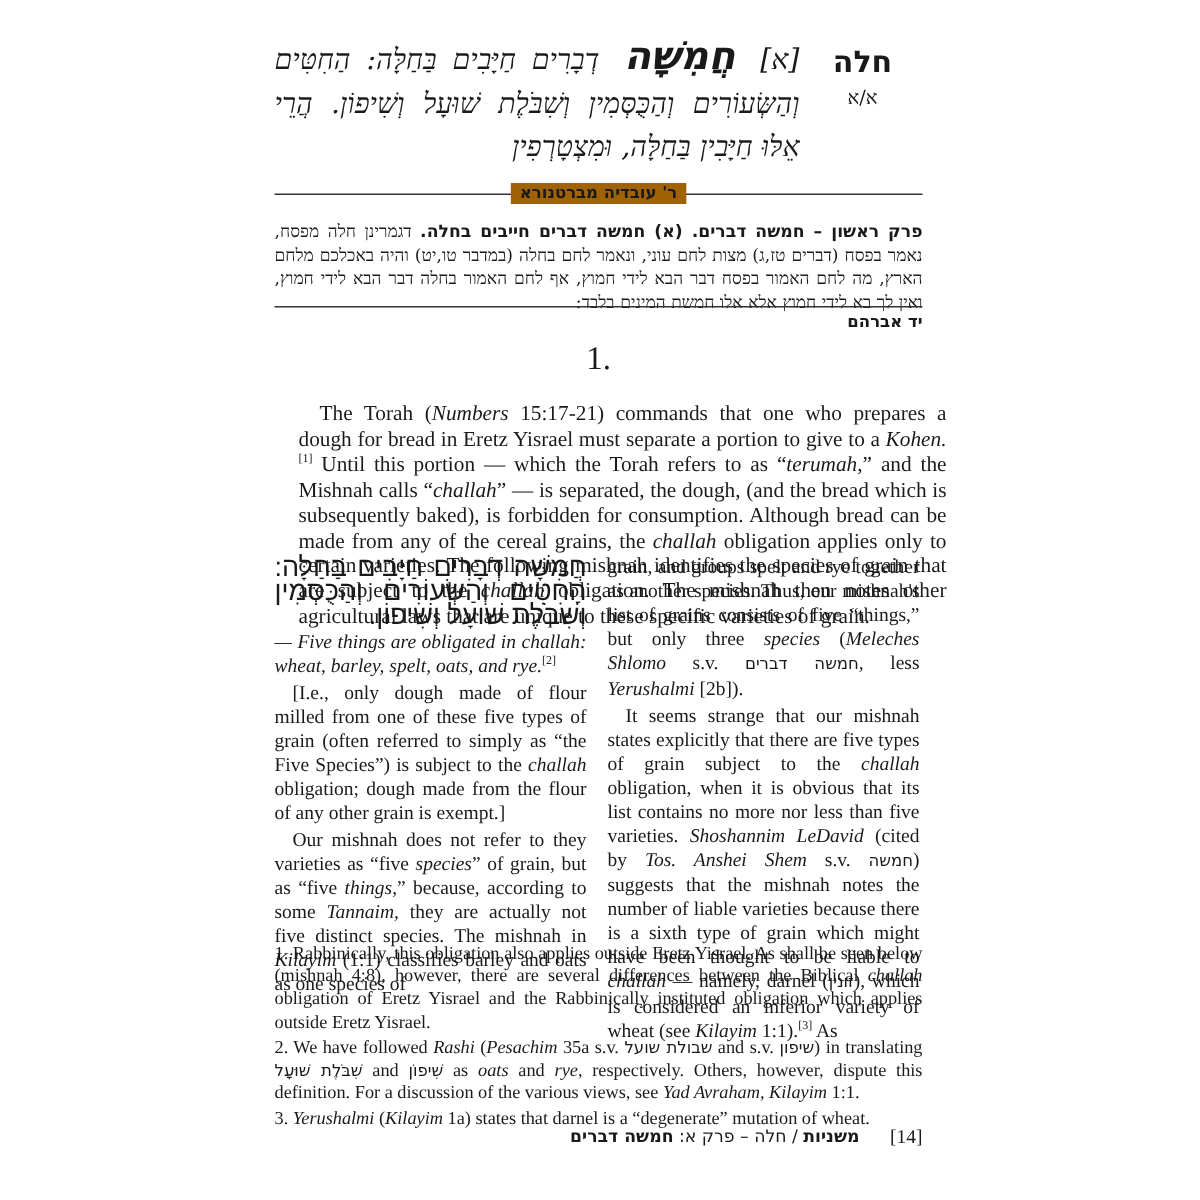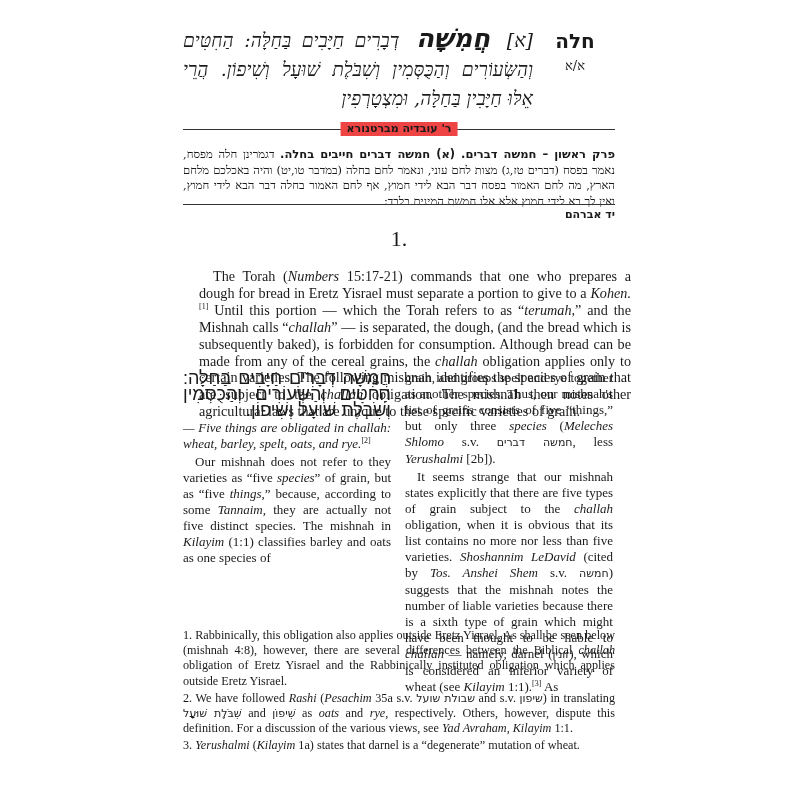--- a/index.html
+++ b/index.html
@@ -9,21 +9,21 @@
   .side-label { position: absolute; left: 540px; top: 28px; width: 70px; text-align: center; direction: rtl; }
   .side-label .tractate { font-family: "DejaVu Sans", sans-serif; font-weight: bold; font-size: 20px; line-height: 26px; display:block; }
   .side-label .ref { font-family: "DejaVu Serif", serif; font-size: 13px; line-height: 24px; display:block; }
 
   .mishnah-hebrew { position: absolute; left: 183px; top: 24px; width: 350px; direction: rtl; text-align: justify; text-align-last: right; font-family: "DejaVu Serif", serif; font-size: 19px; line-height: 29px; font-style: italic; }
   .mishnah-hebrew .num { font-weight: normal; margin-left: 6px; }
   .mishnah-hebrew .lead { font-family: "DejaVu Sans", sans-serif; font-weight: bold; font-size: 26px; margin-left: 6px; }
 
   .section-rule { position: absolute; left: 183px; width: 432px; height: 14px; }
   .section-rule .line { position: absolute; top: 7px; left: 0; right: 0; border-top: 1.5px solid #333; }
-  .section-rule .label { position: absolute; left: 50%; transform: translateX(-50%); top: 0; background: #ef4444; padding: 0 6px; font-family: "DejaVu Sans", sans-serif; font-weight: bold; font-size: 11px; line-height: 14px; direction: rtl; white-space: nowrap; }
+  .section-rule .label { position: absolute; left: 50%; transform: translateX(-50%); top: 0; background: #a16207; padding: 0 6px; font-family: "DejaVu Sans", sans-serif; font-weight: bold; font-size: 11px; line-height: 14px; direction: rtl; white-space: nowrap; }
 
   .bartenura { position: absolute; left: 183px; top: 147px; width: 432px; direction: rtl; text-align: justify; font-family: "DejaVu Serif", serif; font-size: 11.5px; line-height: 15.5px; }
   .bartenura b { font-family: "DejaVu Sans", sans-serif; }
 
   .rule-plain { position: absolute; left: 183px; width: 432px; border-top: 1.5px solid #333; }
 
   .yad-title { position: absolute; left: 183px; top: 208px; width: 432px; text-align: right; font-family: "DejaVu Sans", sans-serif; font-weight: bold; font-size: 11px; direction: rtl; }
   .chapter-num { position: absolute; left: 183px; top: 226px; width: 432px; text-align: center; font-family: "Liberation Serif", serif; font-size: 22px; }
 
   .intro { position: absolute; left: 183px; top: 252px; width: 432px; font-family: Liberation Serif, serif; font-size: 14.2px; line-height: 16.9px; text-align: justify; text-indent: 14px; margin: 16px; }
@@ -74,28 +74,33 @@
   <div class="rule-plain" style="top:204px;"></div>
 
   <div class="yad-title">יד אברהם</div>
   <div class="chapter-num">1.</div>
 
   <p class="intro"><span>The Torah (</span><i>Numbers</i><span> 15:17-21) commands that one who prepares a dough for bread in Eretz Yisrael must separate a portion to give to a </span><i>Kohen.</i><sup>[1]</sup><span> Until this portion — which the Torah refers to as “</span><i>terumah,</i><span>” and the Mishnah calls “</span><i>challah</i><span>” — is separated, the dough, (and the bread which is subsequently baked), is forbidden for consumption. Although bread can be made from any of the cereal grains, the </span><i>challah</i><span> obligation applies only to certain varieties. The following mishnah identifies the species of grain that are subject to the </span><i>challah</i><span> obligation. The mishnah then notes other agricultural laws that are unique to these specific varieties of grain.</span></p>
 
   <div class="col col-left">
     <p class="col-heb">חֲמִשָּׁה דְבָרִים חַיָּבִים בַּחַלָּה: הַחִטִּים וְהַשְּׂעוֹרִים וְהַכֻּסְּמִין וְשִׁבֹּלֶת שׁוּעָל וְשִׁיפוֹן.</p>
     <p><i>— Five things are obligated in challah: wheat, barley, spelt, oats, and rye.</i><sup>[2]</sup></p>
+    <p class="indent"><span>[I.e., only dough made of flour milled from one of these five types of grain (often referred to simply as “the Five Species”) is subject to the </span><i>challah</i><span> obligation; dough made from the flour of any other grain is exempt.]</span></p>
     <p class="indent"><span>Our mishnah does not refer to they varieties as “five </span><i>species</i><span>” of grain, but as “five </span><i>things,</i><span>” because, according to some </span><i>Tannaim,</i><span> they are actually not five distinct species. The mishnah in </span><i>Kilayim</i><span> (1:1) classifies barley and oats as one species of</span></p>
   </div>
 
   <div class="col col-right">
     <p><span>grain, and groups spelt and rye together as another species. Thus, our mishnah's list of grains consists of five “things,” but only three </span><i>species</i><span> (</span><i>Meleches Shlomo</i><span> s.v. </span><span class="heb-inline">חמשה דברים</span><span>, less </span><i>Yerushalmi</i><span> [2b]).</span></p>
     <p class="indent"><span>It seems strange that our mishnah states explicitly that there are five types of grain subject to the </span><i>challah</i><span> obligation, when it is obvious that its list contains no more nor less than five varieties. </span><i>Shoshannim LeDavid</i><span> (cited by </span><i>Tos. Anshei Shem</i><span> s.v. </span><span class="heb-inline">חמשה</span><span>) suggests that the mishnah notes the number of liable varieties because there is a sixth type of grain which might have been thought to be liable to </span><i>challah</i><span> — namely, darnel (</span><span class="heb-inline">זונין</span><span>), which is considered an inferior variety of wheat (see </span><i>Kilayim</i><span> 1:1).</span><sup>[3]</sup><span> As</span></p>
   </div>
 
   <div class="footnotes">
     <p><span>1. Rabbinically, this obligation also applies outside Eretz Yisrael. As shall be seen below (mishnah 4:8), however, there are several differences between the Biblical </span><i>challah</i><span> obligation of Eretz Yisrael and the Rabbinically instituted obligation which applies outside Eretz Yisrael.</span></p>
     <p><span>2. We have followed </span><i>Rashi</i><span> (</span><i>Pesachim</i><span> 35a s.v. </span><span class="heb-inline">שבולת שועל</span><span> and s.v. </span><span class="heb-inline">שיפון</span><span>) in translating </span><span class="heb-inline">שִׁבֹּלֶת שׁוּעָל</span><span> and </span><span class="heb-inline">שִׁיפוֹן</span><span> as </span><i>oats</i><span> and </span><i>rye</i><span>, respectively. Others, however, dispute this definition. For a discussion of the various views, see </span><i>Yad Avraham, Kilayim</i><span> 1:1.</span></p>
     <p><span>3. </span><i>Yerushalmi</i><span> (</span><i>Kilayim</i><span> 1a) states that darnel is a “degenerate” mutation of wheat.</span></p>
   </div>
 
+  <div class="page-footer">
+    <span class="running"><b>משניות</b><span> / </span><span>חלה – פרק א:</span> <b>חמשה דברים</b></span>
+    <span class="pnum">[14]</span>
+  </div>
 
 </div>
 
 </body></html>

